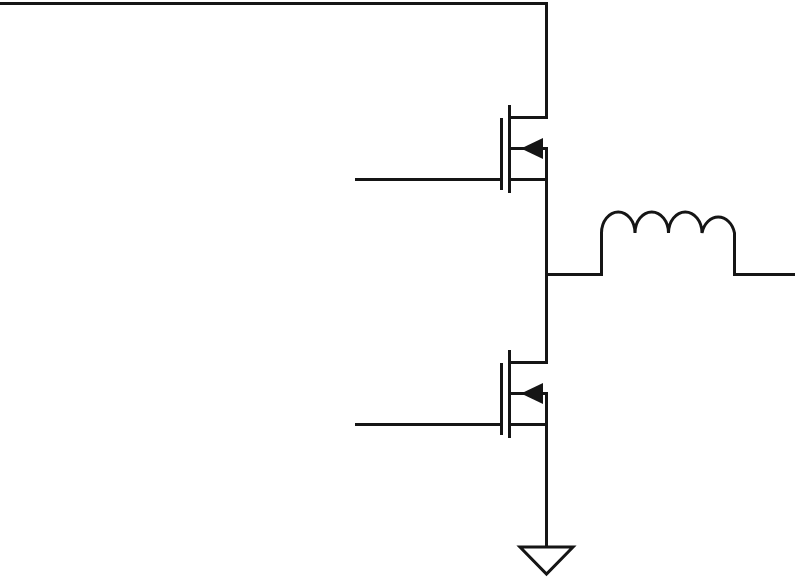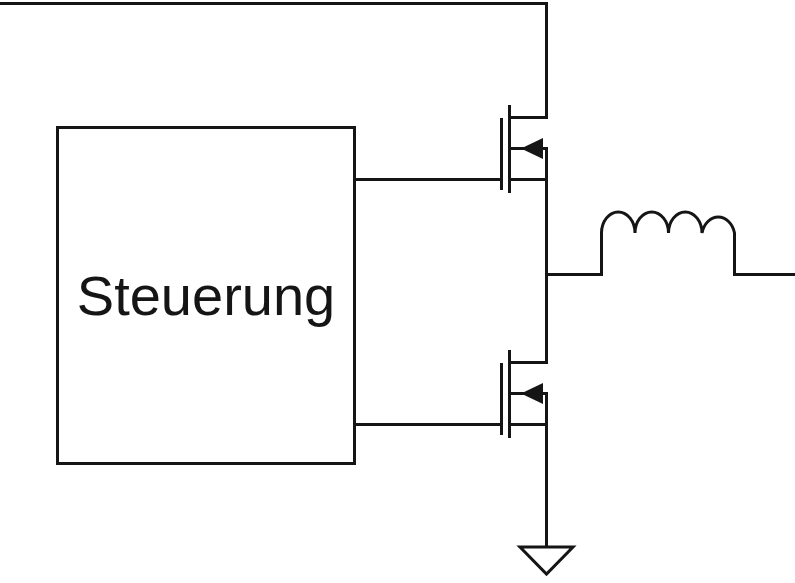--- a/index.html
+++ b/index.html
@@ -56,23 +56,20 @@
 <div class="canvas">
 
   <div class="wire h" style="left:0; top:2px; width:548px;"></div>
 
   <div class="wire v" style="left:545px; top:2px; height:117px;"></div>
 
   <div class="wire v" style="left:545px; top:147px; height:217px;"></div>
 
   <div class="wire v" style="left:545px; top:392px; height:157px;"></div>
 
-  <div class="block">
-    <span class="block-label">Steuerung</span>
-  </div>
 
   <div class="wire h" style="left:355px; top:178px; width:147px;"></div>
   <div class="wire v" style="left:500px; top:118px; height:72px;"></div>
   <div class="wire v" style="left:508px; top:105px; height:88px;"></div>
   <div class="wire h" style="left:509px; top:116px; width:39px;"></div>
   <div class="wire h" style="left:509px; top:147px; width:39px;"></div>
   <div class="wire h" style="left:509px; top:178px; width:39px;"></div>
 
   <div class="wire h" style="left:355px; top:423px; width:147px;"></div>
   <div class="wire v" style="left:500px; top:363px; height:72px;"></div>

